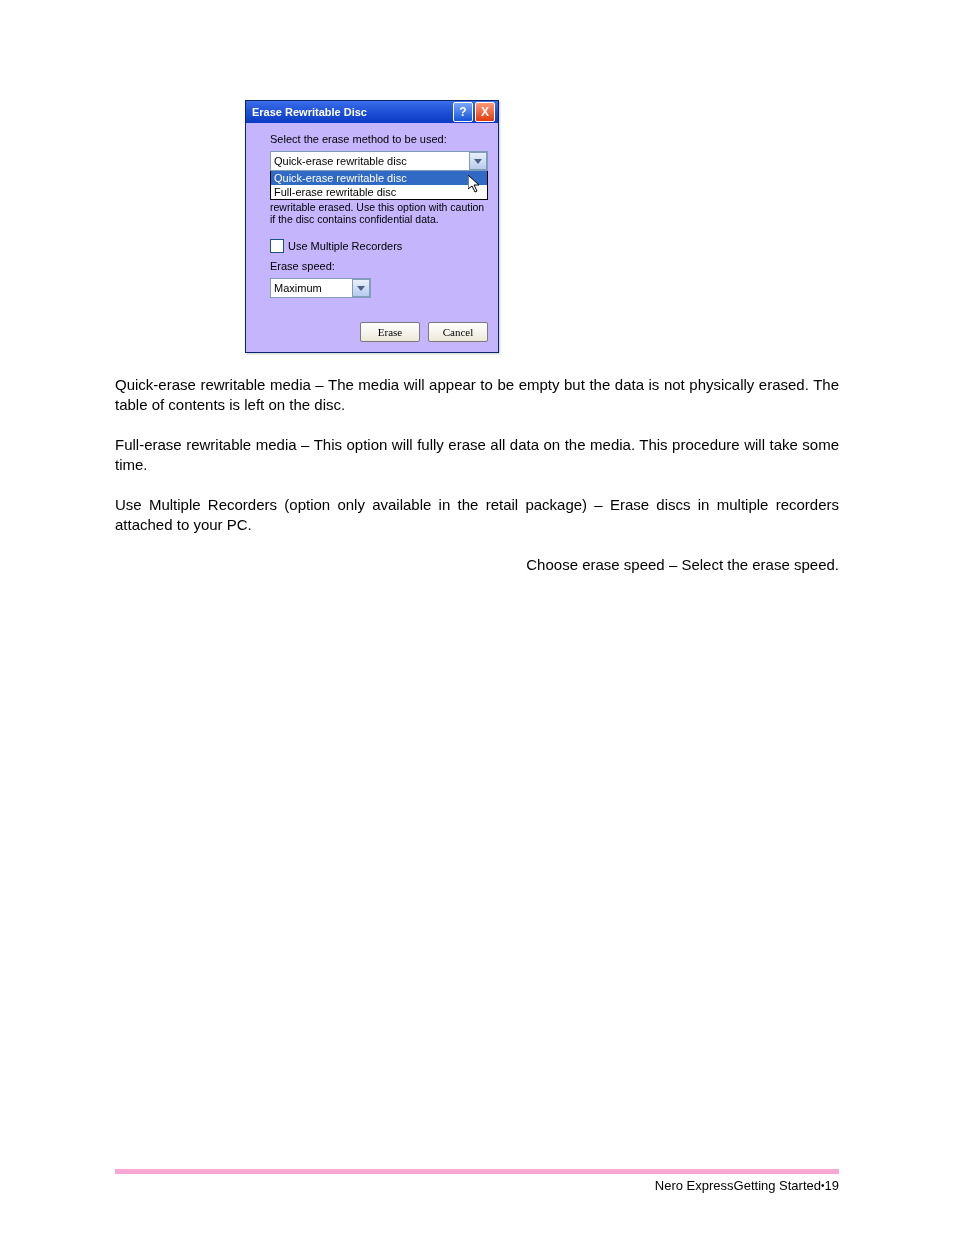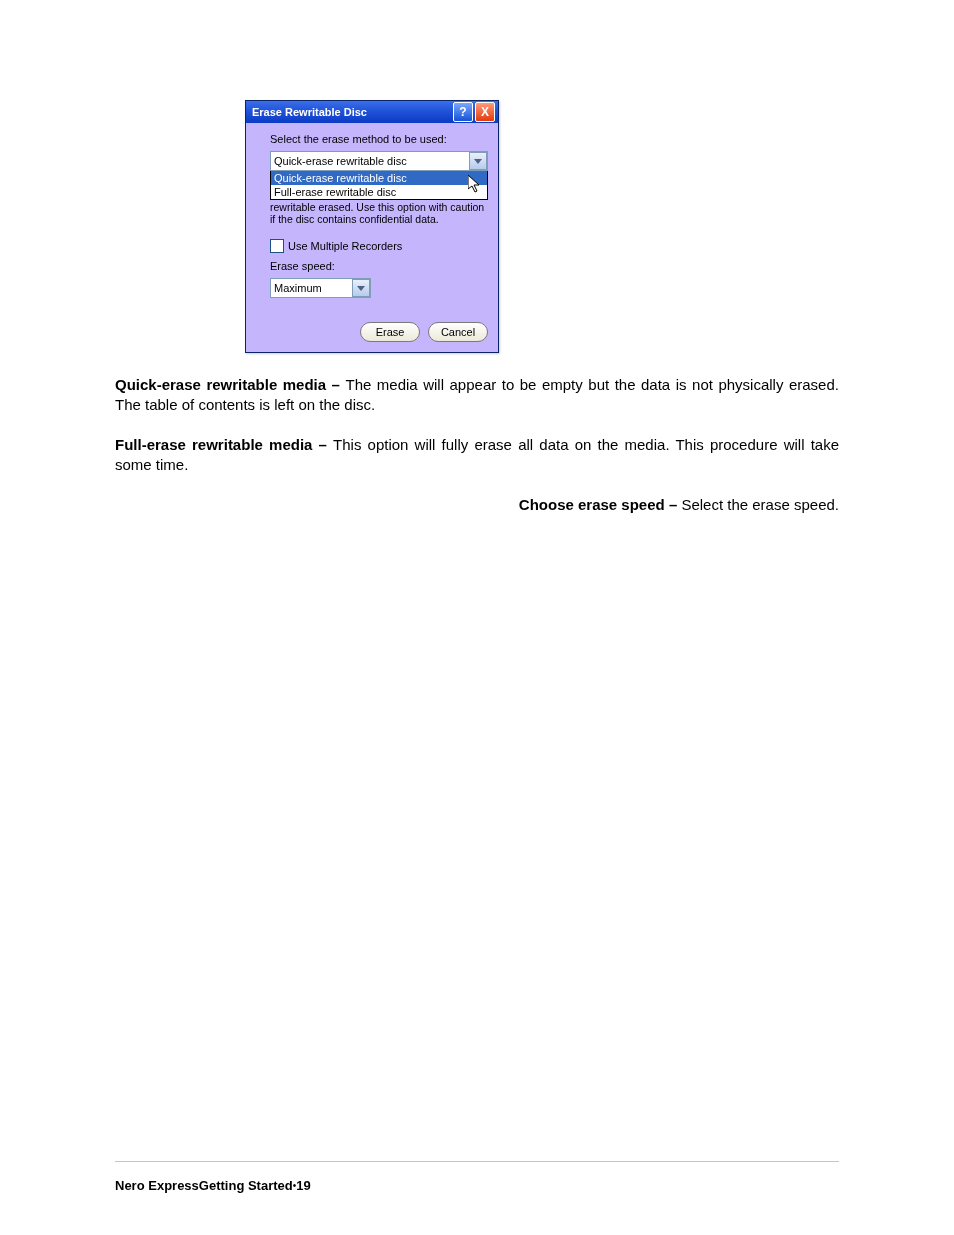--- a/index.html
+++ b/index.html
@@ -17,25 +17,25 @@
   .combo-arrow{width:0;height:0;border-left:4px solid transparent;border-right:4px solid transparent;border-top:5px solid #4d6185}
   .dropdown-list{border:1px solid #000;border-top:none;background:#fff;font-size:11px}
   .dd-item{padding:1px 3px;cursor:default}
   .dd-sel{background:#316ac5;color:#fff}
   .hint{font-size:10.5px;margin-top:1px;line-height:12px}
   .chk-row{display:flex;align-items:center;gap:4px;margin-top:14px}
   .chk{width:12px;height:12px;border:1px solid #1c5180;background:#fff}
   .speed-lbl{margin-top:7px}
   .speed-combo{width:96px}
   .btn-row{display:flex;justify-content:flex-end;gap:8px;padding:20px 10px 10px 10px}
-  .winbtn{min-width:60px;height:20px;border:1px solid #7a7a7a;background:linear-gradient(to bottom,#fff,#ece9d8);font-size:11px;font-family:Liberation Sans, sans-serif;border-radius:10px;padding:0 10px;cursor:default}
+  .winbtn{min-width:60px;height:20px;border:1px solid #7a7a7a;background:linear-gradient(to bottom,#fff,#ece9d8);font-size:11px;font-family:Liberation Serif, serif;border-radius:2px;padding:0 10px;cursor:default}
   .cursor{position:absolute;left:222px;top:52px;pointer-events:none}
   .para{font-size:15px;line-height:20px;text-align:justify;margin:0 0 20px 0}
-  .bold{font-weight:bold}
-  .footer{position:absolute;left:115px;right:115px;bottom:42px;border-top:1px solid #f9a8d4;padding-top:16px;display:flex;justify-content:flex-start;font-size:13px}
+  .bold{font-weight:normal}
+  .footer{position:absolute;left:115px;right:115px;bottom:42px;border-top:5px solid #f9a8d4;padding-top:4px;display:flex;justify-content:flex-end;font-size:13px}
   .foot-right{display:flex;align-items:center;}
   .bullet{font-size:10px}
 </style>
 </head>
 <body>
 
 <div class="page">
 
   <div class="dialog">
     <div class="titlebar">
@@ -83,20 +83,23 @@
       <button class="winbtn">Cancel</button>
     </div>
   </div>
 
   <p class="para">
     <span class="bold">Quick-erase rewritable media – </span><span>The media will appear to be empty but the data is not physically erased. The table of contents is left on the disc.</span>
   </p>
   <p class="para">
     <span class="bold">Full-erase rewritable media – </span><span>This option will fully erase all data on the media. This procedure will take some time.</span>
   </p>
+  <p class="para">
+    <span class="bold">Use Multiple Recorders (option only available in the retail package) – </span><span>Erase discs in multiple recorders attached to your PC.</span>
+  </p>
   <p class="para" style="text-align:right">
     <span class="bold">Choose erase speed – </span><span>Select the erase speed.</span>
   </p>
 
   <div class="footer">
     <span class="bold">Nero Express</span>
     <span class="foot-right">
       <span class="bold">Getting Started</span>
       <span class="bullet">•</span>
       <span class="bold">19</span>

